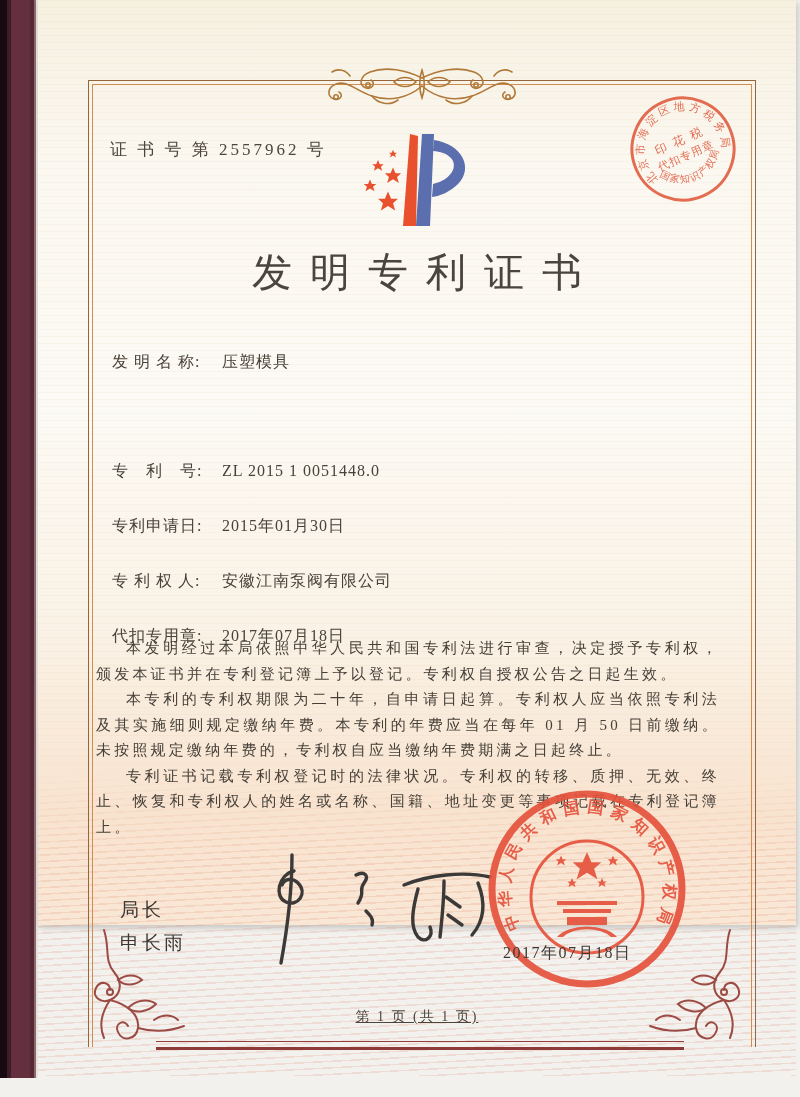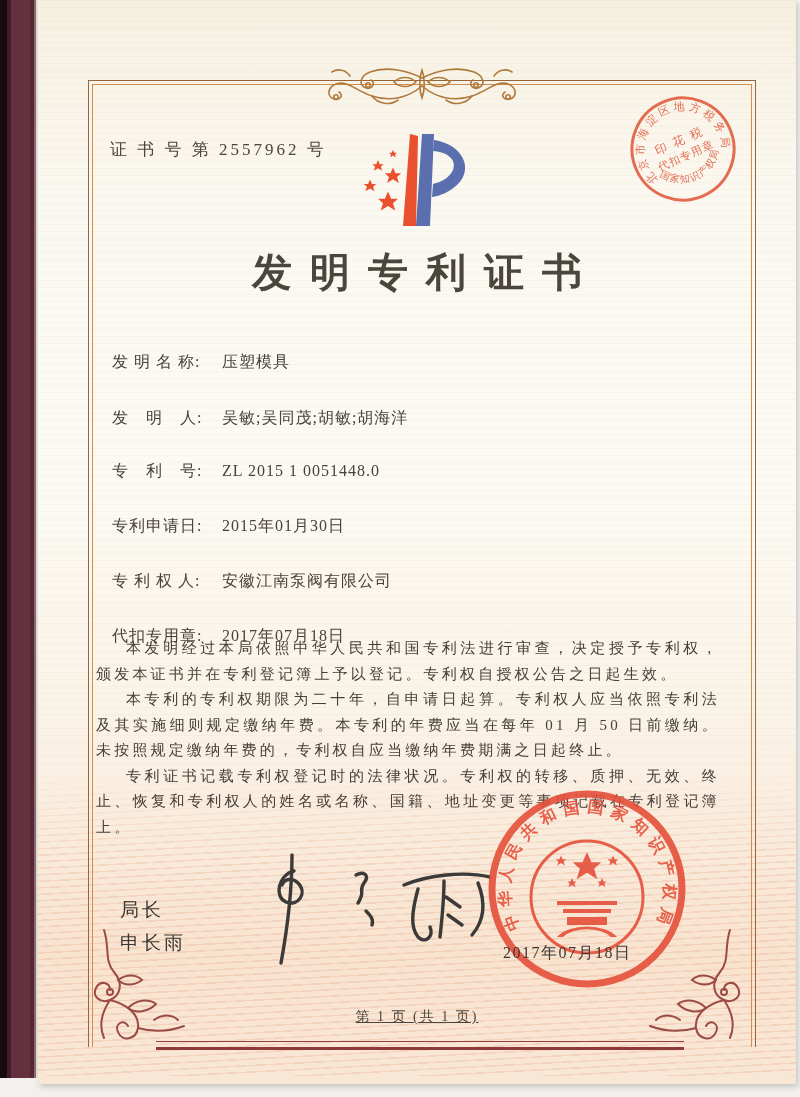--- a/index.html
+++ b/index.html
@@ -5,21 +5,21 @@
   html,body{margin:0;padding:0;}
   body{
     width:800px;height:1097px;position:relative;overflow:hidden;
     background:#f2f1ee;
     font-family:"Liberation Serif","DejaVu Serif",serif;
   }
   
   .spine{position:absolute;left:0;top:0;width:38px;height:1078px;
     background:linear-gradient(90deg,#170a10 0 7px,#3f1d28 7px 11px,#64303f 11px 30px,#552834 30px 34px,#8a6a6e 34px 36px,#e9e2dc 36px 38px);}
   
-  .page{position:absolute;left:38px;top:0;width:758px;height:1084px;
+  .page{position:absolute;left:38px;top:0;width:758px;height:925px;
     background:linear-gradient(180deg,#f6f0e0 0%,#fbf8f1 18%,#fcfaf4 45%,#faf2e6 68%,#f8e3cf 88%,#f9e7d6 100%);
     box-shadow:2px 3px 6px rgba(0,0,0,.18);}
   
   .waves{position:absolute;left:0;top:770px;width:758px;height:306px;
     background:repeating-linear-gradient(177deg,rgba(224,140,108,.20) 0 1.5px,rgba(255,255,255,0) 1.5px 6.5px);
     -webkit-mask-image:linear-gradient(180deg,transparent 0,#000 90px);
     mask-image:linear-gradient(180deg,transparent 0,#000 90px);}
   .waves-top{position:absolute;left:0;top:0;width:758px;height:770px;
     background:repeating-linear-gradient(180deg,rgba(216,190,150,.10) 0 1px,rgba(255,255,255,0) 1px 7px);}
   
@@ -27,21 +27,21 @@
     border-top:1.5px solid #96653a;border-left:1.5px solid #96653a;border-right:1.5px solid #96653a;}
   .frame-inner{position:absolute;left:3px;top:3px;right:3px;bottom:0;
     border-top:1px solid #cf8d4f;border-left:1px solid #cf8d4f;border-right:1px solid #cf8d4f;}
   
   .bottom-rule{position:absolute;left:118px;top:1041px;width:528px;height:5px;
     border-top:1.5px solid #93403d;border-bottom:3px solid #8d3a38;}
   .ornament{position:absolute;}
   .content{position:absolute;left:0;top:0;width:758px;height:1076px;}
   .certno{position:absolute;left:72px;top:138px;font-size:17px;letter-spacing:3px;color:#4b453c;}
   .title{position:absolute;left:0;top:245px;width:758px;text-align:center;
-    font-size:40px;letter-spacing:18px;text-indent:18px;color:#4a453d;font-weight:700;}
+    font-size:40px;letter-spacing:18px;text-indent:18px;color:#4a453d;font-weight:400;}
   .field{position:absolute;left:74px;font-size:16px;color:#48423a;white-space:nowrap;}
   .flabel{display:inline-block;width:104px;letter-spacing:1px;}
   .fvalue{display:inline-block;margin-left:2px;letter-spacing:1px;}
   .body-text{position:absolute;left:58px;top:636px;width:624px;
     font-size:15px;line-height:25.5px;color:#453f37;text-align:justify;letter-spacing:3.2px;}
   .body-text p{margin:0;text-indent:2em;}
   .director{position:absolute;left:82px;top:893px;font-size:19px;color:#3a3631;letter-spacing:3px;line-height:33px;}
   .sig{position:absolute;left:190px;top:845px;}
   .seal{position:absolute;left:448px;top:788px;}
   .stamp{position:absolute;left:578px;top:82px;}
@@ -144,24 +144,20 @@
         <text x="67" y="62" text-anchor="middle" font-size="12" letter-spacing="2">印 花 税</text>
         <text x="67" y="78" text-anchor="middle" font-size="11" letter-spacing="1">代扣专用章</text>
       </g>
     </svg>
 
     <div class="title">发明专利证书</div>
 
     <div class="field" style="top:352px">
       <span class="flabel">发 明 名 称:</span>
       <span class="fvalue">压塑模具</span>
-    </div>
-    <div class="field" style="top:408px">
-      <span class="flabel">发　明　人:</span>
-      <span class="fvalue">吴敏;吴同茂;胡敏;胡海洋</span>
     </div>
     <div class="field" style="top:461px">
       <span class="flabel">专　利　号:</span>
       <span class="fvalue">ZL 2015 1 0051448.0</span>
     </div>
     <div class="field" style="top:516px">
       <span class="flabel">专利申请日:</span>
       <span class="fvalue">2015年01月30日</span>
     </div>
     <div class="field" style="top:571px">

